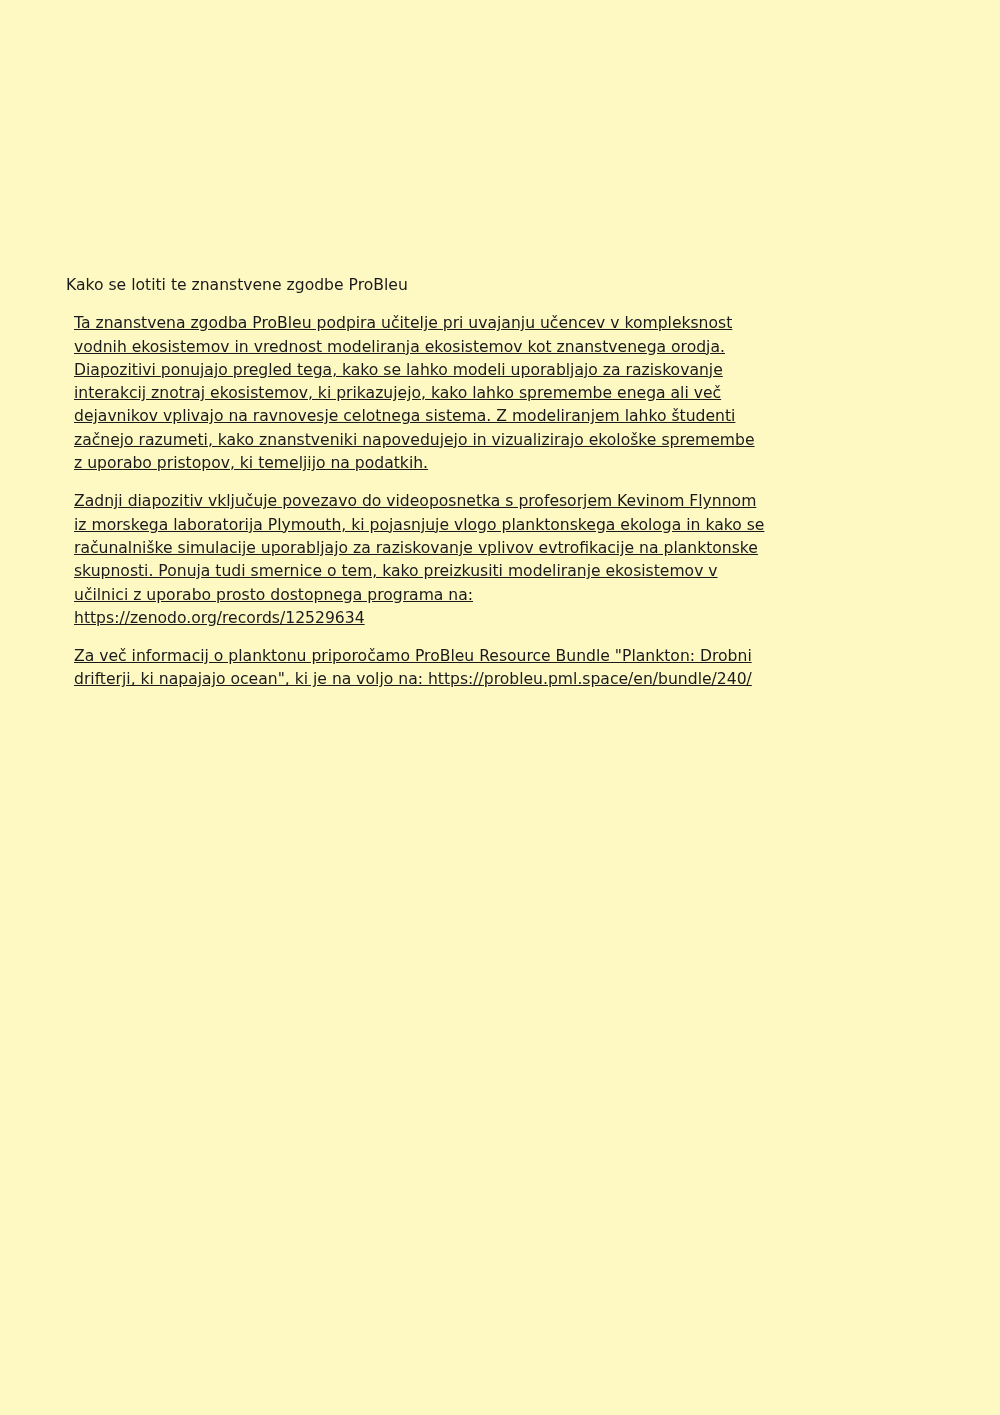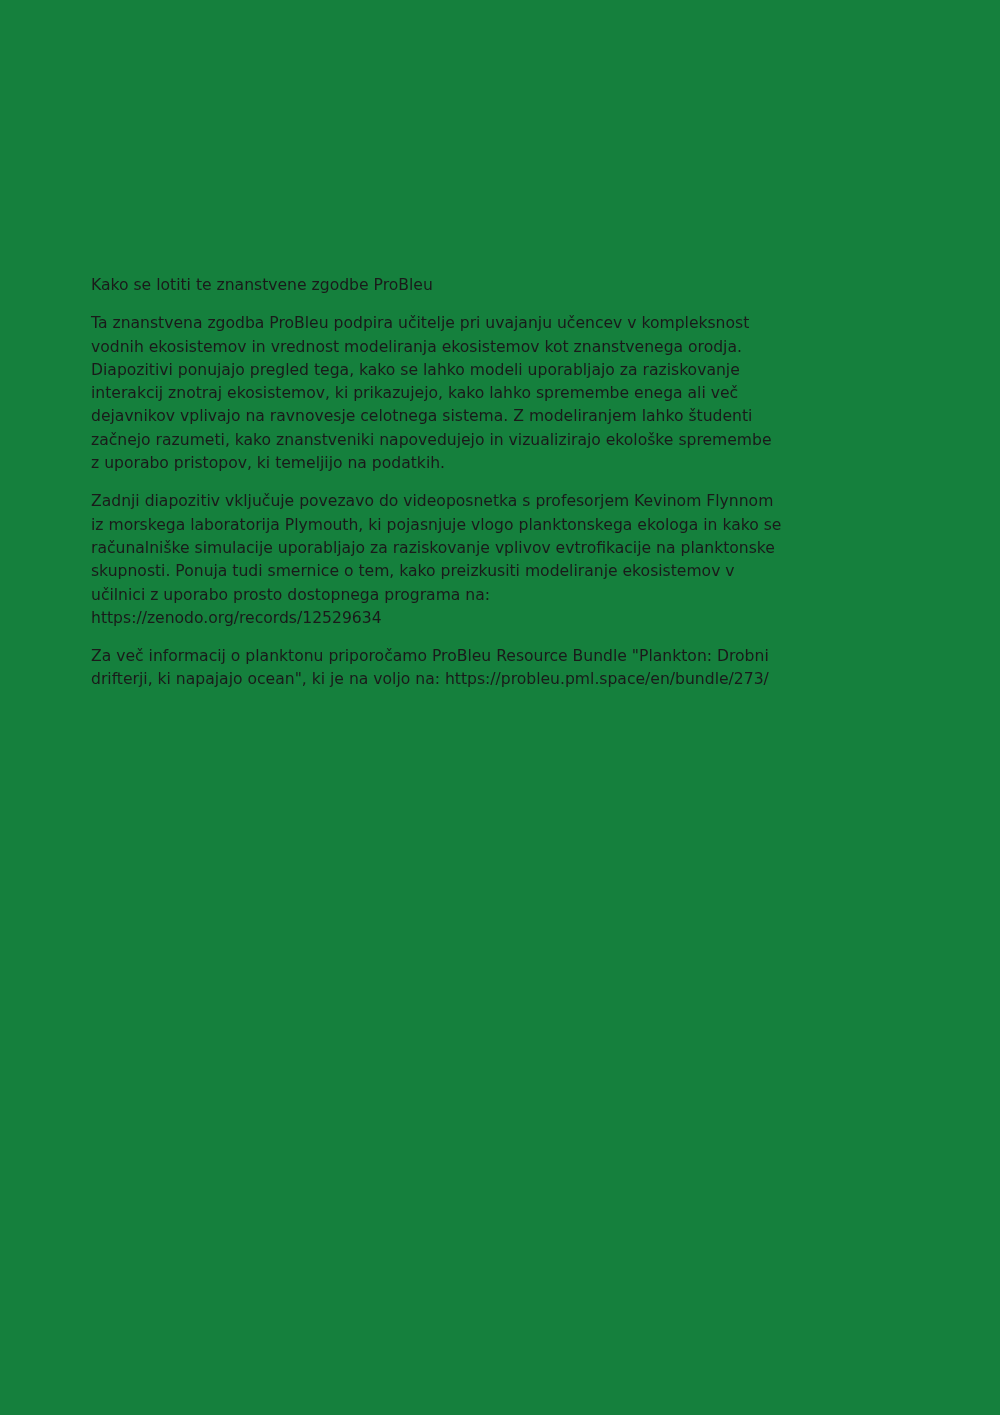--- a/index.html
+++ b/index.html
@@ -12,37 +12,38 @@
     height: 1415px;
     position: relative;
     font-family: "DejaVu Sans", "Liberation Sans", sans-serif;
   }
   .doc-page {
     position: absolute;
     top: 0;
     left: 0;
     width: 1000px;
     height: 1415px;
-    background: #15803d;
+    background: #fef9c3;
     box-sizing: border-box;
-    padding: 274px 50px 0 91px;
+    padding: 274px 50px 0 66px;
     color: #1a1a1a;
     font-size: 15.6px;
     line-height: 23.3px;
   }
   .doc-heading {
     margin: 0;
     font-size: 15.6px;
     line-height: 23.3px;
     font-weight: 400;
     white-space: pre-line;
   }
   .doc-paragraph {
-    margin: 15px 0 0 0;
+    margin: 15px 0 0 8px;
     white-space: pre-line;
+    text-decoration: underline;
   }
 </style>
 </head>
 <body>
 
 <div class="doc-page">
   <h1 class="doc-heading">Kako se lotiti te znanstvene zgodbe ProBleu</h1>
 
   <p class="doc-paragraph">Ta znanstvena zgodba ProBleu podpira učitelje pri uvajanju učencev v kompleksnost
 vodnih ekosistemov in vrednost modeliranja ekosistemov kot znanstvenega orodja.
@@ -54,14 +55,14 @@
 
   <p class="doc-paragraph">Zadnji diapozitiv vključuje povezavo do videoposnetka s profesorjem Kevinom Flynnom
 iz morskega laboratorija Plymouth, ki pojasnjuje vlogo planktonskega ekologa in kako se
 računalniške simulacije uporabljajo za raziskovanje vplivov evtrofikacije na planktonske
 skupnosti. Ponuja tudi smernice o tem, kako preizkusiti modeliranje ekosistemov v
 učilnici z uporabo prosto dostopnega programa na:
 https://zenodo.org/records/12529634</p>
 
 
   <p class="doc-paragraph">Za več informacij o planktonu priporočamo ProBleu Resource Bundle "Plankton: Drobni
-drifterji, ki napajajo ocean", ki je na voljo na: https://probleu.pml.space/en/bundle/273/</p>
+drifterji, ki napajajo ocean", ki je na voljo na: https://probleu.pml.space/en/bundle/240/</p>
 </div>
 
 </body></html>

